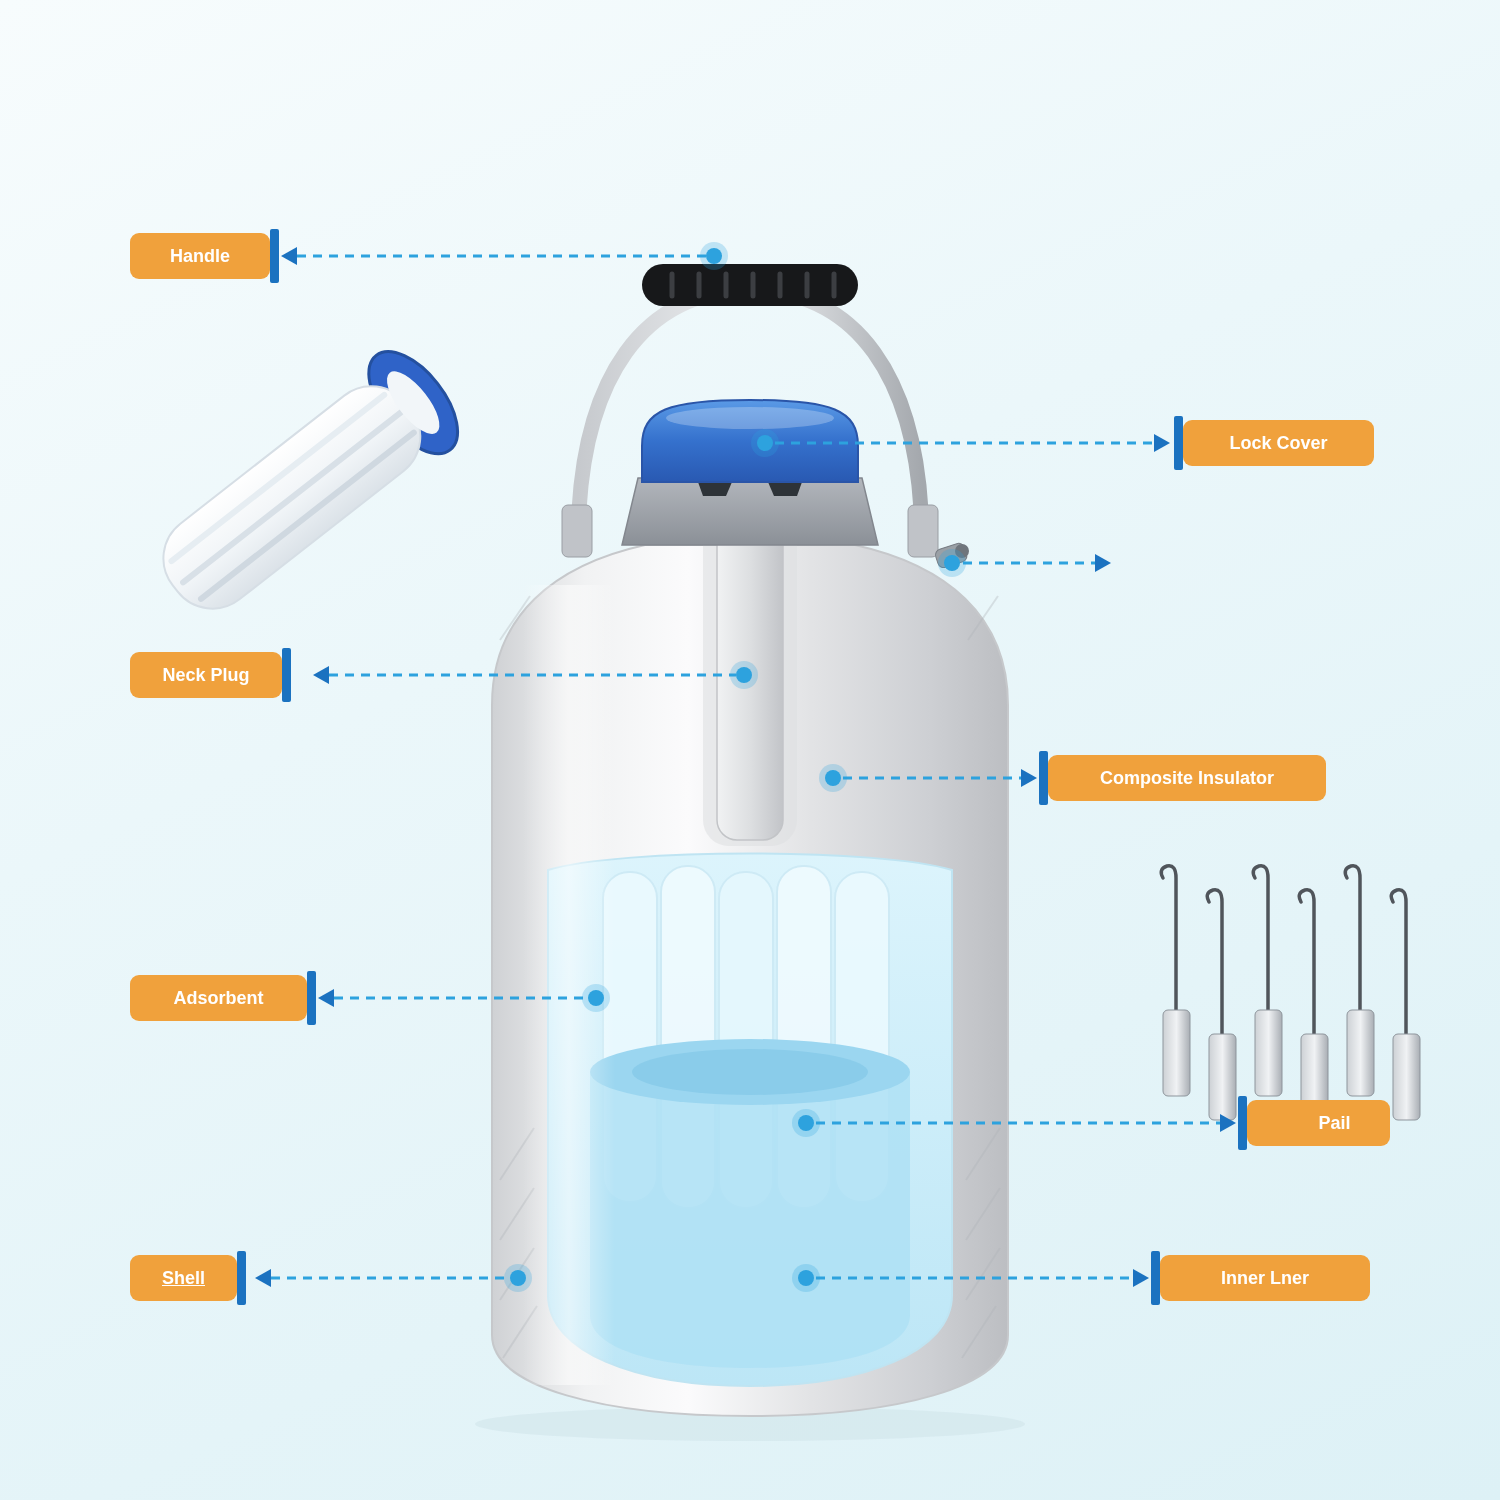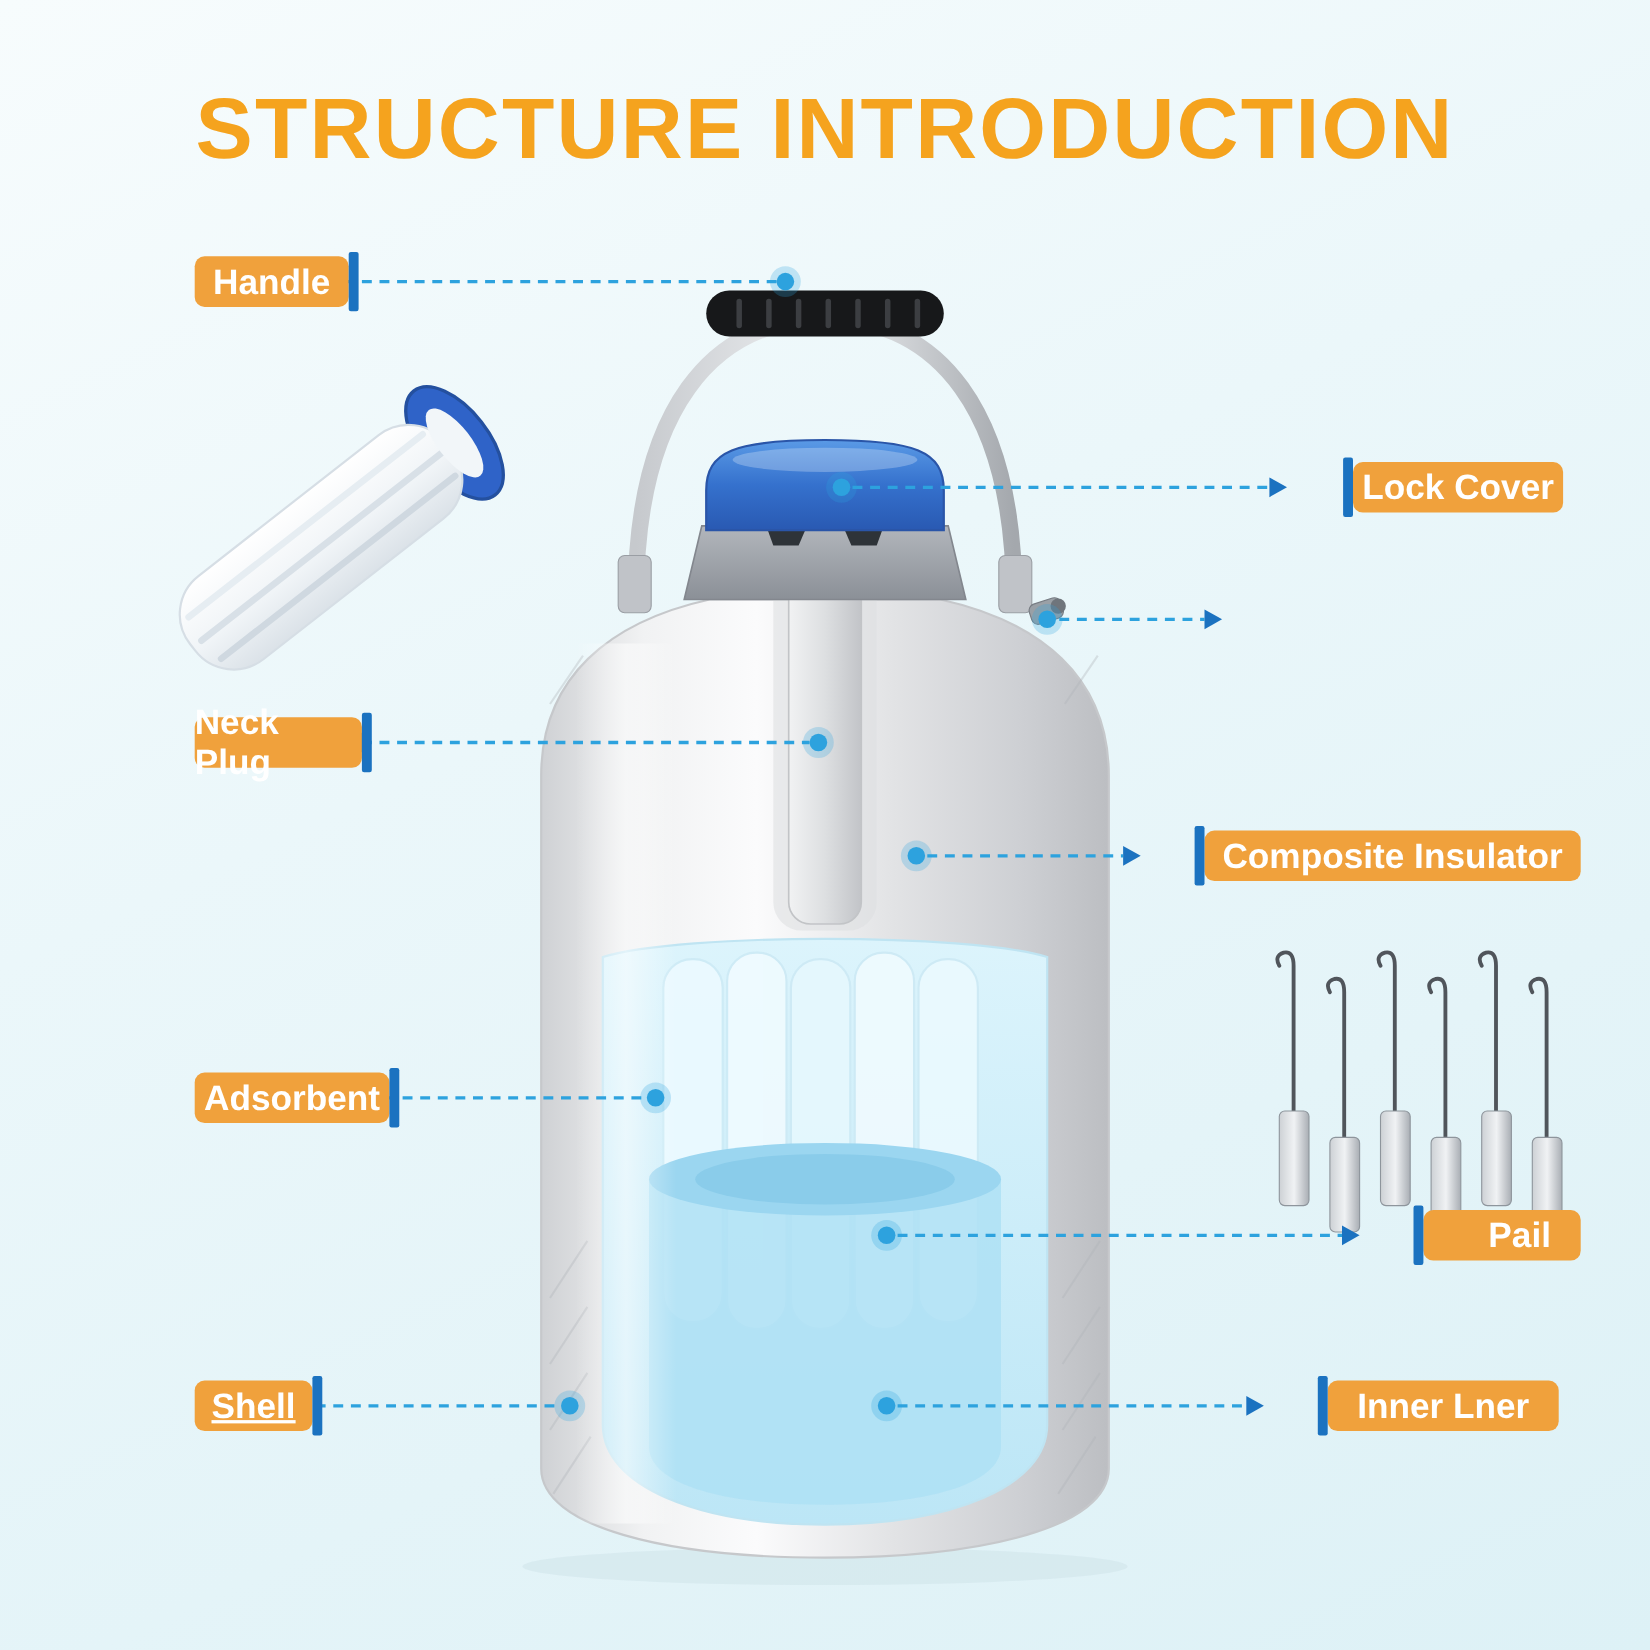--- a/index.html
+++ b/index.html
@@ -11,40 +11,39 @@
   }
   .title {
     position:absolute; top:72px; left:0; width:100%;
     text-align:center; font-size:78px; font-weight:bold; letter-spacing:2px;
     color:var(--title-color,#F5A31E);
   }
   .art { position:absolute; left:0; top:0; width:1500px; height:1500px; }
   .label {
     position:absolute; height:46px;
     background:var(--label-bg,#F0A13C);
-    border-radius:9px; color:#ffffff; font-weight:bold; font-size:32px;
-    display:flex; align-items:center; justify-content:center;margin-left:47px;
+    border-radius:9px; color:#ffffff; font-weight:bold; font-size:18px;
+    display:flex; align-items:center; justify-content:center;
   }
   .label .accent {
     position:absolute; top:-4px; width:9px; height:54px;
     background:var(--accent-blue,#1B72C0); border-radius:2px;
   }
   .side-left  .accent { right:-9px; }
   .side-right .accent { left:-9px; }
   .conn-line { stroke:var(--connector-blue,#2DA2DE); stroke-width:3; stroke-dasharray:9 7; fill:none; }
   .conn-halo { fill:var(--connector-blue,#2DA2DE); opacity:.25; }
   .conn-dot  { fill:var(--connector-blue,#2DA2DE); }
   .conn-arrow{ fill:var(--accent-blue,#1B72C0); }
 </style>
 </head>
 <body>
 
 <div class="canvas">
 
-  <div class="title">STRUCTURE INTRODUCTION</div>
 
   <svg class="art" viewBox="0 0 1500 1500" aria-hidden="true">
     <defs>
       <linearGradient id="bodyGrad" x1="0" y1="0" x2="1" y2="0">
         <stop offset="0" stop-color="#cfd1d4"></stop>
         <stop offset="0.18" stop-color="#f1f2f3"></stop>
         <stop offset="0.38" stop-color="#fbfbfc"></stop>
         <stop offset="0.62" stop-color="#e2e3e5"></stop>
         <stop offset="0.85" stop-color="#cdcfd3"></stop>
         <stop offset="1" stop-color="#bcbec2"></stop>
@@ -266,21 +265,21 @@
     <span class="txt">Handle</span>
   </div>
   <div class="label side-right" style="left:1183px; top:420px;  width:191px;">
     <span class="accent"></span>
     <span class="txt">Lock Cover</span>
   </div>
   <div class="label side-left" style="left:130px;  top:652px;  width:152px;">
     <span class="accent"></span>
     <span class="txt">Neck Plug</span>
   </div>
-  <div class="label side-right" style="left:1048px; top:755px;  width:342px;">
+  <div class="label side-right" style="left:1048px; top:755px;  width:278px;">
     <span class="accent"></span>
     <span class="txt">Composite Insulator</span>
   </div>
   <div class="label side-left" style="left:130px;  top:975px;  width:177px;">
     <span class="accent"></span>
     <span class="txt">Adsorbent</span>
   </div>
   <div class="label side-right" style="left:1247px; top:1100px; width:143px;padding-left:32px;">
     <span class="accent"></span>
     <span class="txt">Pail</span>

